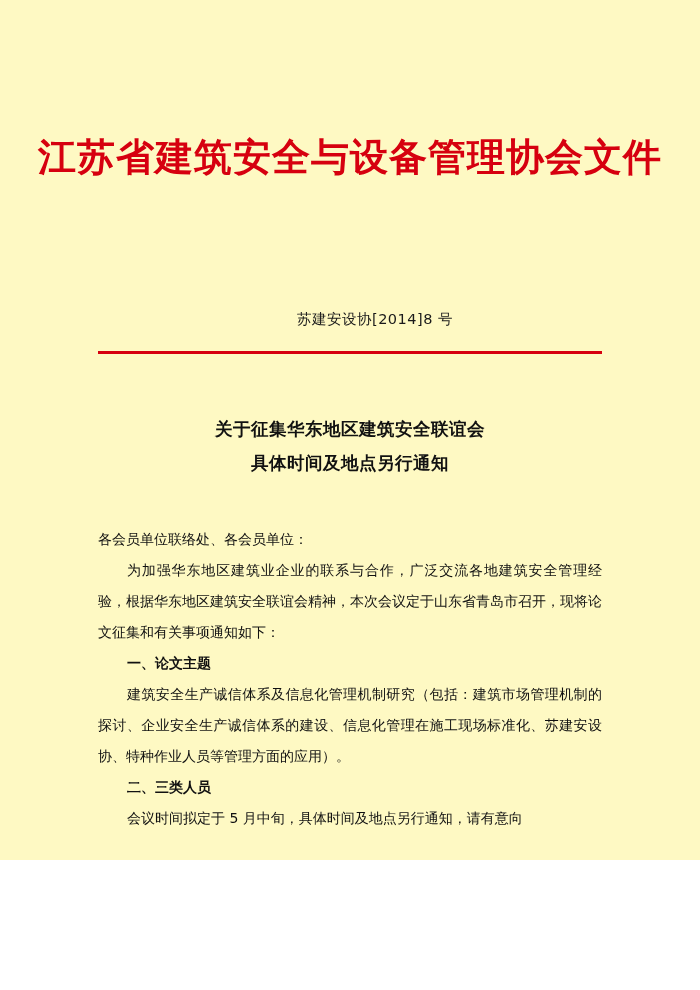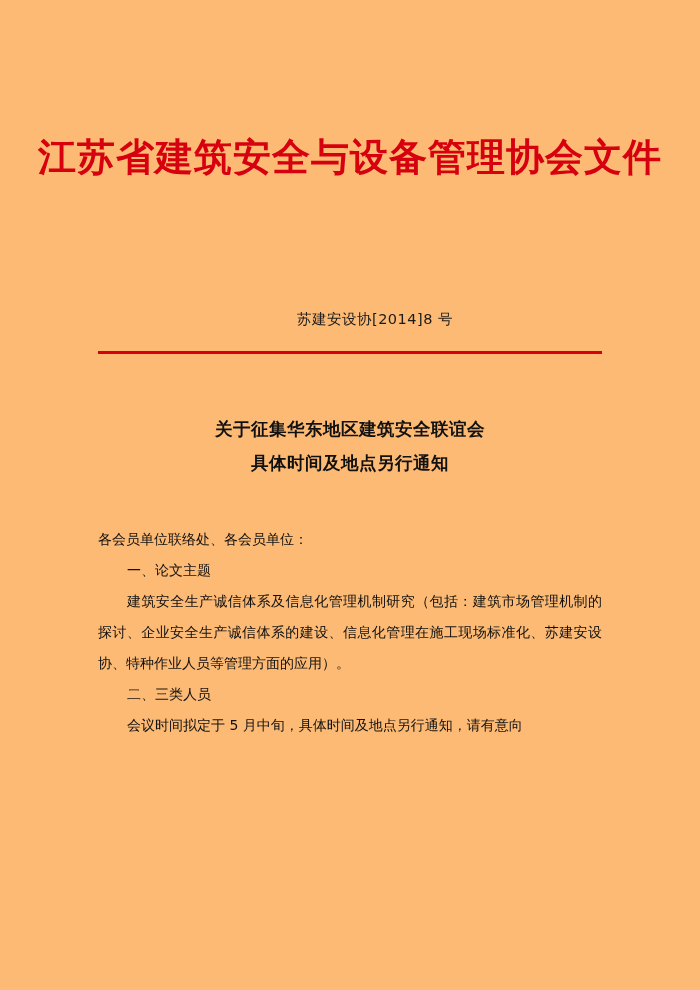--- a/index.html
+++ b/index.html
@@ -6,22 +6,22 @@
     margin: 0;
     padding: 0;
     background: #ffffff;
   }
   body {
     font-family: "DejaVu Sans", sans-serif;
   }
   .page {
     position: relative;
     width: 700px;
-    height: 990px;
-    background: #fdba74;
+    height: 860px;
+    background: #fef9c3;
     box-sizing: border-box;
     overflow: hidden;
   }
   .doc-title {
     position: absolute;
     top: 132px;
     left: 0;
     width: 700px;
     text-align: center;
     color: #d6000f;
@@ -76,40 +76,41 @@
     text-align: justify;
   }
   .body-block p {
     margin: 0;
   }
   .indent {
     text-indent: 29px;
   }
   .heading {
     text-indent: 29px;
-    font-weight: normal;
+    font-weight: bold;
   }
 </style>
 </head>
 <body>
 
 <div class="page">
 
   <div class="doc-title">江苏省建筑安全与设备管理协会文件</div>
 
   <div class="doc-number">苏建安设协[2014]8 号</div>
 
   <div class="red-rule"></div>
 
   <div class="subject">
     <div>关于征集华东地区建筑安全联谊会</div>
     <div>具体时间及地点另行通知</div>
   </div>
 
   <div class="body-block">
     <p>各会员单位联络处、各会员单位：</p>
+    <p class="indent">为加强华东地区建筑业企业的联系与合作，广泛交流各地建筑安全管理经验，根据华东地区建筑安全联谊会精神，本次会议定于山东省青岛市召开，现将论文征集和有关事项通知如下：</p>
     <p class="heading">一、论文主题</p>
     <p class="indent">建筑安全生产诚信体系及信息化管理机制研究（包括：建筑市场管理机制的探讨、企业安全生产诚信体系的建设、信息化管理在施工现场标准化、苏建安设协、特种作业人员等管理方面的应用）。</p>
     <p class="heading">二、三类人员</p>
     <p class="indent">会议时间拟定于 5 月中旬，具体时间及地点另行通知，请有意向</p>
   </div>
 
 </div>
 
 </body></html>

